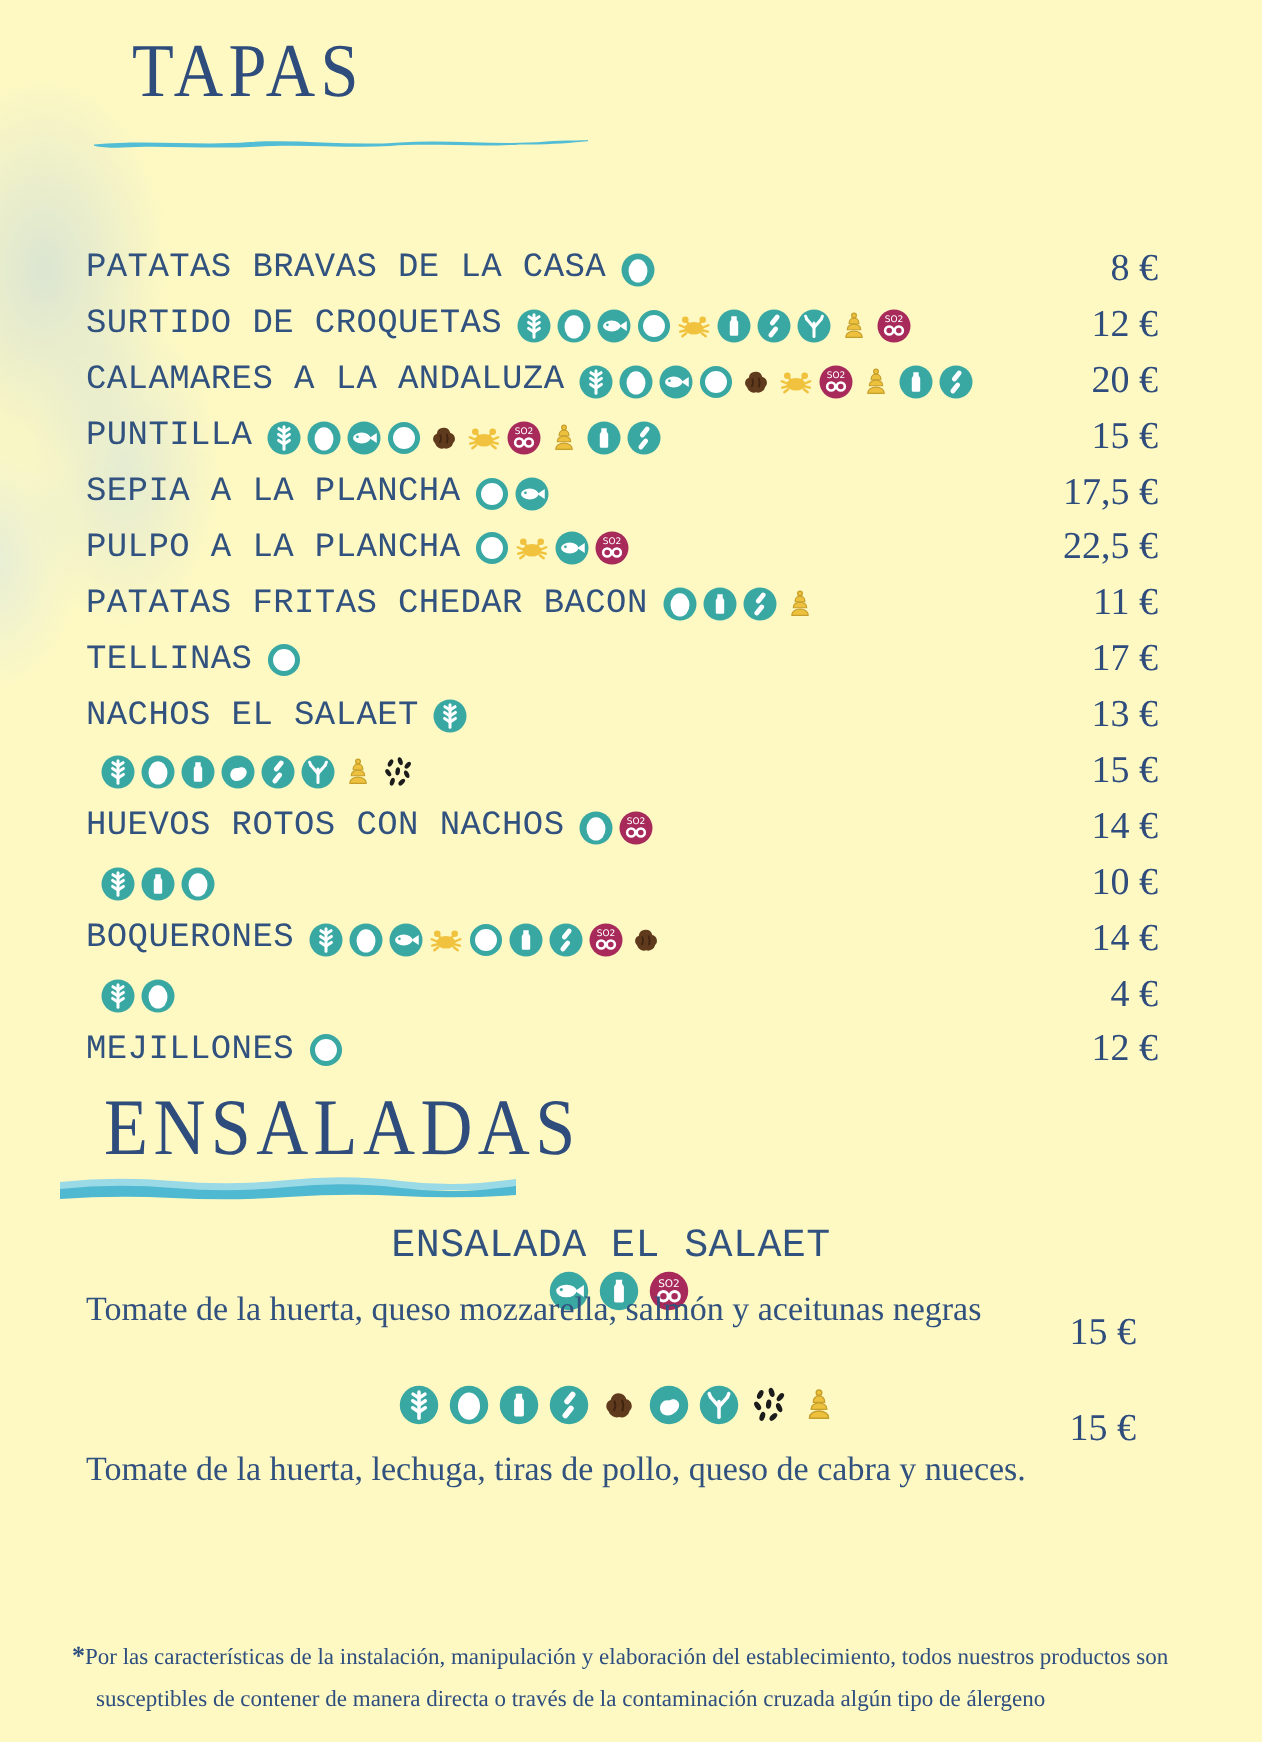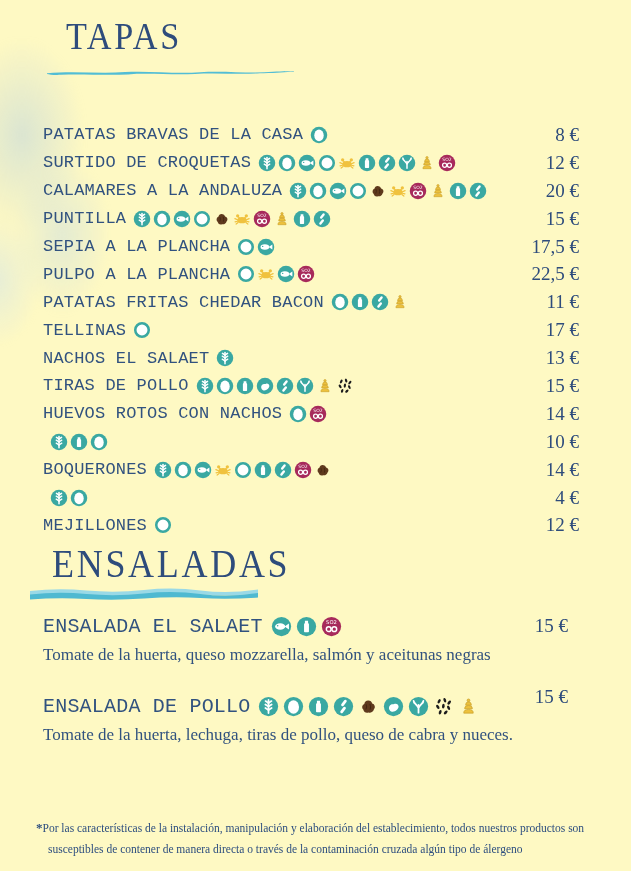--- a/index.html
+++ b/index.html
@@ -34,21 +34,21 @@
     font-size:17px;color:#31527f;letter-spacing:.2px;white-space:nowrap;font-family:Liberation Mono, monospace;
   }
   .item-icons{display:flex;align-items:center;gap:2px;margin-left:7px;}
   .al-icon{display:inline-block;}
   .al-icon svg{display:block;width:100%;height:100%;}
   .icon-s{width:18px;height:18px;}
   .icon-m{width:21px;height:21px;}
   .item-price{margin-left:auto;font-size:19px;color:#2e4c7c;white-space:nowrap;}
 
   .ensaladas-block{position:absolute;left:43px;top:612px;width:525px;}
-  .ens-row{display:flex;align-items:center;height:28px;}
+  .ens-row{display:flex;align-items:center;height:28px;flex-direction:column;}
   .ens-row .item-name{font-size:20px;}
   .ens-row .item-icons{gap:4px;margin-left:8px;}
   .ens-desc{
     font-size:17px;color:#31527f;line-height:1.55;margin:2px 0 0 0;
     max-width:548px;
   }
   .ens-gap{height:24px;}
   .price-hi{transform:translateY(-9px);}
 
   .footnote{
@@ -525,21 +525,20 @@
                 <line x1="12" y1="12" x2="15.6" y2="9.6"></line>
         <line x1="12" y1="16" x2="8.4" y2="13.6"></line>
                 <line x1="12" y1="16" x2="15.6" y2="13.6"></line>
               </g>
             </svg>
           </span>
         </span>
         <span class="item-price">13 €</span>
       </div>
       <div class="menu-row">
-        <span class="item-name">TIRAS DE POLLO</span>
         <span class="item-icons">
           <span class="al-icon icon-s">
             <svg viewBox="0 0 24 24" xmlns="http://www.w3.org/2000/svg">
               <circle cx="12" cy="12" r="11" fill="#3aa8a2"></circle>
               <g stroke="#fff" stroke-width="2" stroke-linecap="round">
         <line x1="12" y1="4.5" x2="12" y2="19.5"></line>
         <line x1="12" y1="8" x2="8.6" y2="5.8"></line>
                 <line x1="12" y1="8" x2="15.4" y2="5.8"></line>
         <line x1="12" y1="12" x2="8.4" y2="9.6"></line>
                 <line x1="12" y1="12" x2="15.6" y2="9.6"></line>
@@ -833,21 +832,20 @@
               </g>
         <text x="12" y="9.6" text-anchor="middle" font-size="6" font-family="DejaVu Sans, sans-serif" fill="#fff">SO2</text>
             </svg>
           </span>
         </span>
         <span class="item-price">15 €</span>
       </div>
       <p class="ens-desc">Tomate de la huerta, queso mozzarella, salmón y aceitunas negras</p>
       <div class="ens-gap"></div>
       <div class="menu-row ens-row">
-        <span class="item-name">ENSALADA DE POLLO</span>
         <span class="item-icons">
           <span class="al-icon icon-m">
             <svg viewBox="0 0 24 24" xmlns="http://www.w3.org/2000/svg">
               <circle cx="12" cy="12" r="11" fill="#3aa8a2"></circle>
               <g stroke="#fff" stroke-width="2" stroke-linecap="round">
         <line x1="12" y1="4.5" x2="12" y2="19.5"></line>
         <line x1="12" y1="8" x2="8.6" y2="5.8"></line>
                 <line x1="12" y1="8" x2="15.4" y2="5.8"></line>
         <line x1="12" y1="12" x2="8.4" y2="9.6"></line>
                 <line x1="12" y1="12" x2="15.6" y2="9.6"></line>

